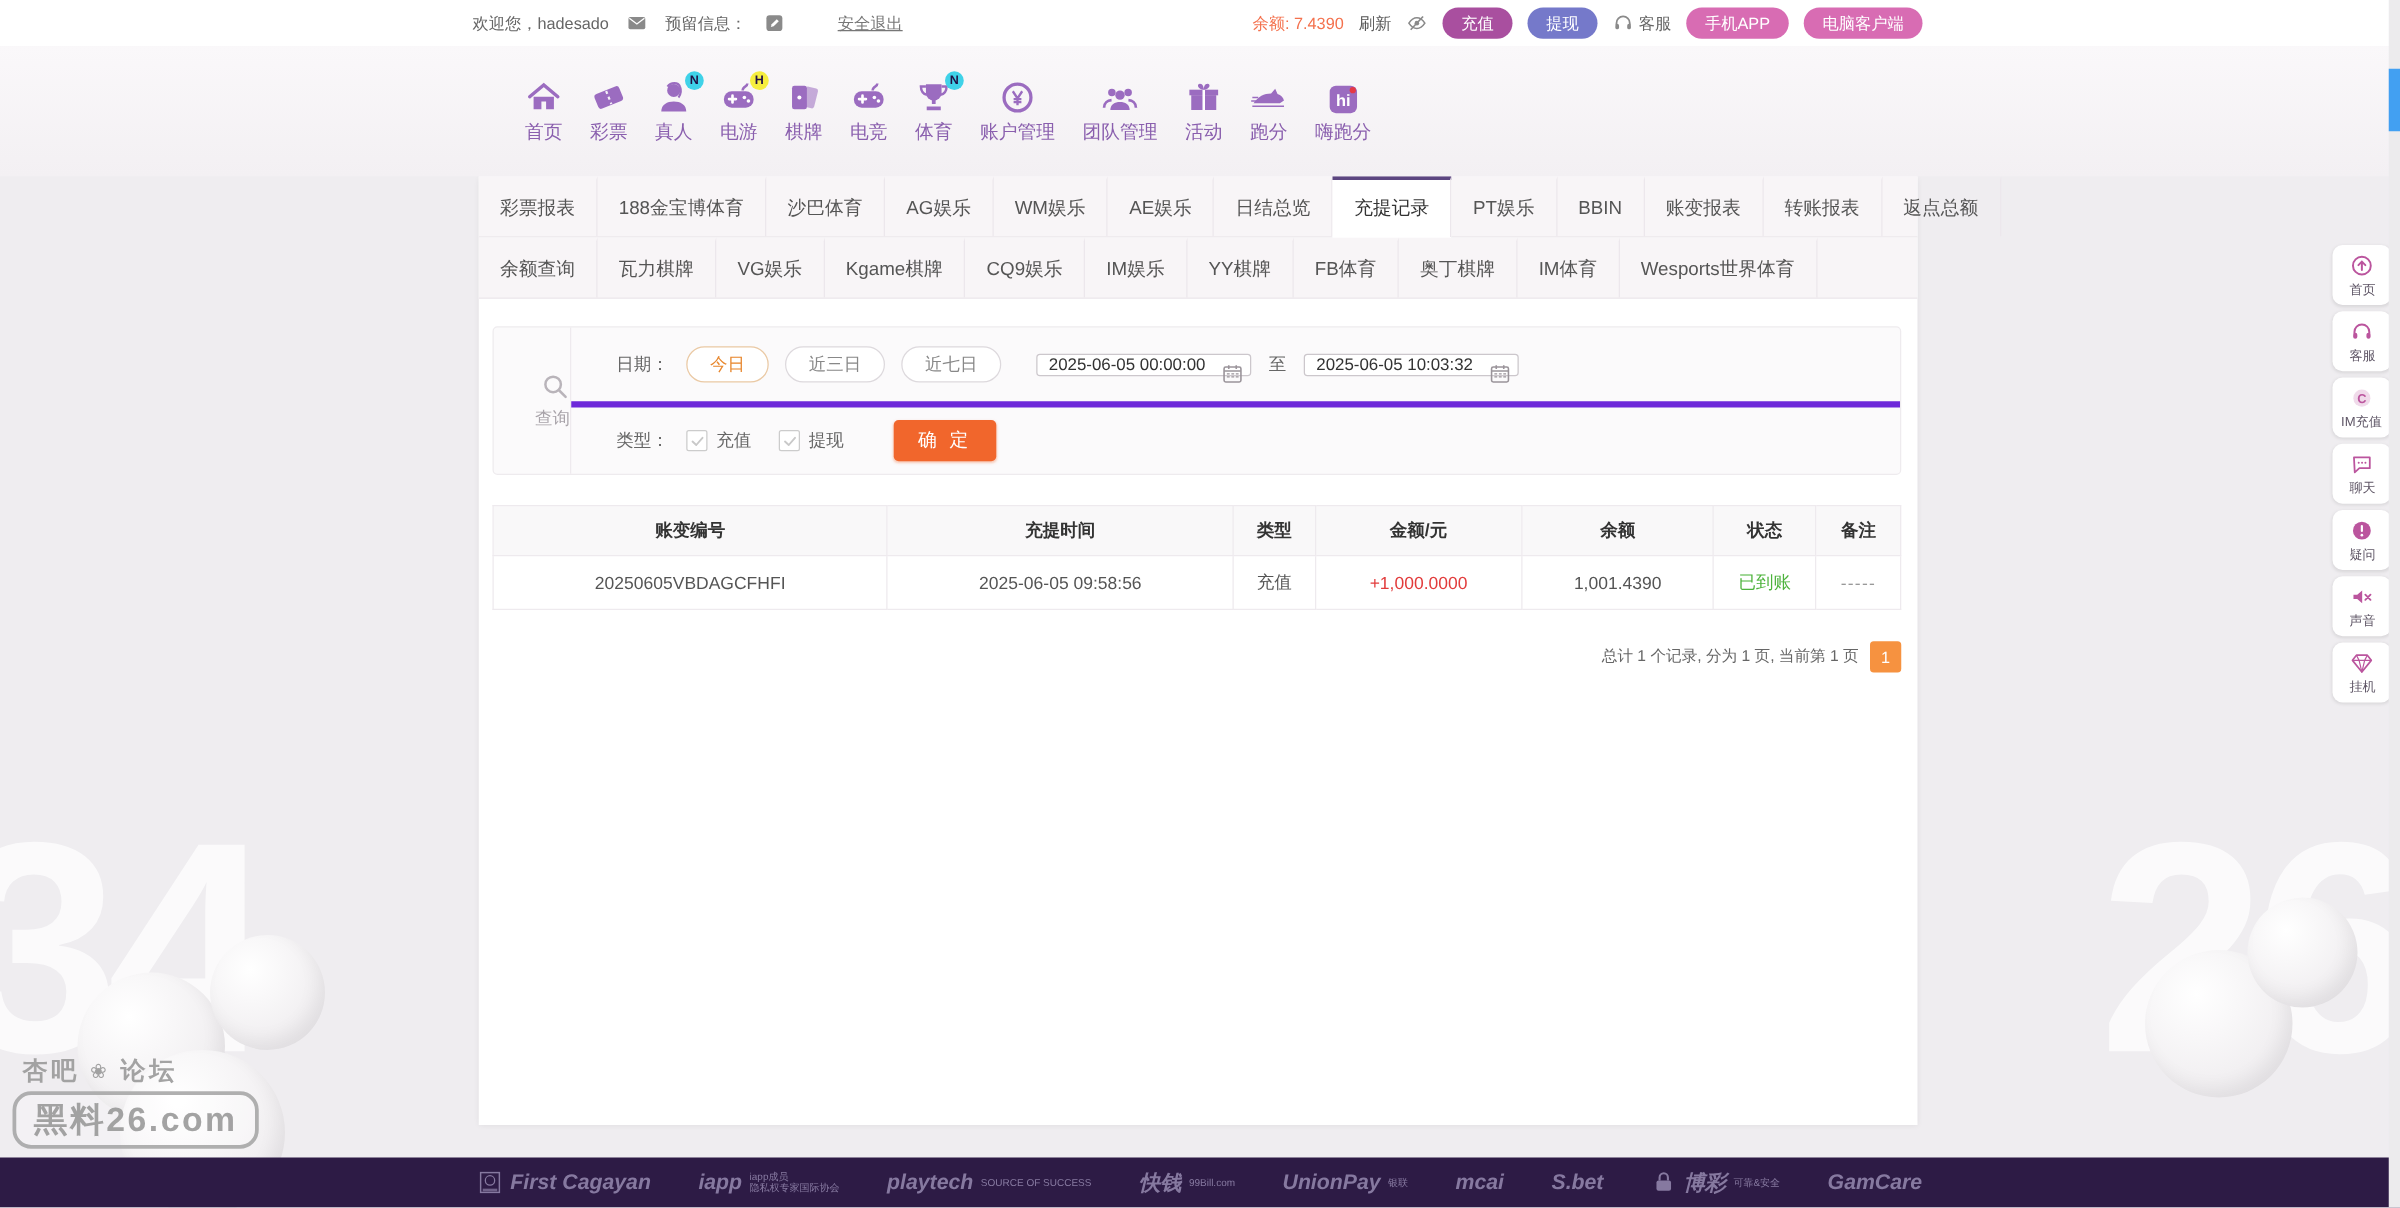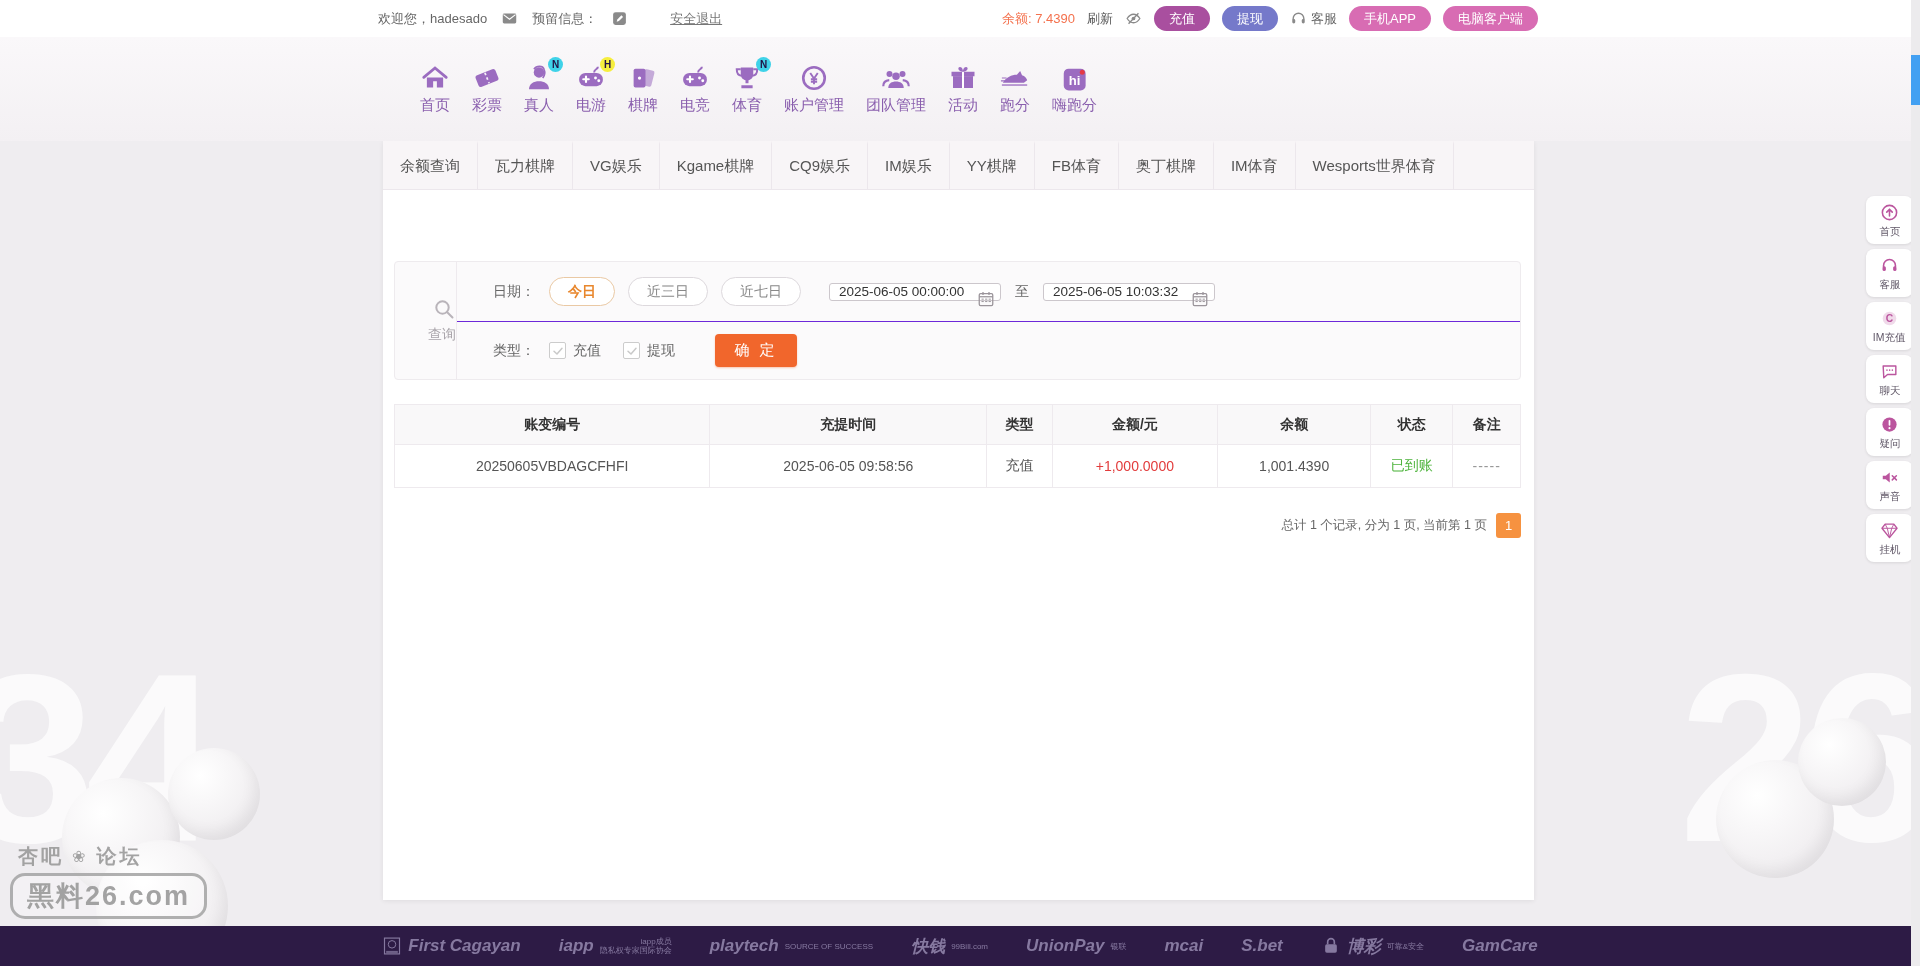--- a/index.html
+++ b/index.html
@@ -51,24 +51,24 @@
   .tab { padding:0 17px; display:flex; align-items:center; font-size:15px; color:#555; border-right:1px solid #ece7ec; cursor:pointer; border-top:3px solid transparent; white-space:nowrap; }
   .tab.active { background:#fff; border-top:3px solid #5c4680; border-bottom:1px solid #fff; margin-bottom:-1px; color:#333; }
 
   
   .query-panel { position:absolute; left:11px; top:120px; width:1127px; height:119px; background:#fbfafb; border:1px solid #eeebee; border-radius:4px; }
   .q-side { position:absolute; left:0; top:0; bottom:0; width:62px; border-right:1px solid #eeeaee; display:flex; flex-direction:column; align-items:flex-end; justify-content:center; gap:5px; color:#b9b4ba; }
   .q-side svg { width:24px; height:24px; }
   .q-side-label { font-size:14px; color:#a9a4aa; }
   .q-rows { position:absolute; left:62px; right:0; top:0; bottom:0; }
   .q-row { height:59px; display:flex; align-items:center; padding-left:36px; gap:14px; }
-  .q-row + .q-row { border-top:1px solid #6d28d9; height:58px; }
+  .q-row + .q-row { border-top:5px solid #6d28d9; height:58px; }
   .q-label { font-size:14px; color:#666; }
   .pill { height:29px; padding:0 18px; border-radius:15px; border:1px solid #ddd9dd; background:#fff; font-size:14px; color:#888; cursor:pointer; }
-  .pill.active { color:#e8872d; border-color:#eac9a4; font-weight:bold; }
+  .pill.active { color:#e8872d; border-color:#eac9a4; font-weight:normal; }
   .date-input { position:relative; width:172px; height:18px; border:1px solid #ccc7cc; border-radius:3px; background:#fff; display:flex; align-items:center; padding:0 26px 0 9px; font-size:13.5px; color:#333; cursor:text; }
   .date-input .cal { position:absolute; right:5px; top:6px; width:18px; height:18px; color:#9a949a; }
   .to-label { font-size:14px; color:#666; }
   .cb-group { display:flex; align-items:center; gap:7px; cursor:pointer; }
   .cb-box { width:17px; height:17px; border:1px solid #ccc; border-radius:2px; background:#fff; display:flex; align-items:center; justify-content:center; color:#c9c9c9; }
   .cb-box svg { width:12px; height:12px; }
   .cb-label { font-size:14px; color:#666; }
   .submit-btn { margin-left:26px; width:82px; height:33px; background:#f1662c; border:none; border-radius:4px; color:#fff; font-size:15px; letter-spacing:3px; cursor:pointer; box-shadow:0 1px 2px rgba(241,102,44,.35); }
 
   
@@ -95,21 +95,21 @@
   .scroll-track { position:absolute; right:0; top:0; width:9px; height:966px; background:#ecebed; z-index:7; }
   .scroll-thumb { position:absolute; right:0; top:55px; width:9px; height:50px; background:#42a0f2; z-index:8; }
 
   
   .watermark { position:absolute; left:10px; top:843px; z-index:2; color:#9a9a9a; opacity:.9; }
   .wm-line1 { font-size:20px; font-weight:bold; letter-spacing:3px; display:flex; align-items:center; gap:8px; padding-left:8px; }
   .wm-flower { font-size:16px; }
   .wm-box { margin-top:3px; border:3px solid #a8a8a8; border-radius:15px; padding:2px 14px; font-size:27px; font-weight:bold; letter-spacing:2px; color:#9a9a9a; background:rgba(255,255,255,.25); }
 
   
-  .footer { position:absolute; left:0; bottom:0; width:1920px; height:40px; background:#2d1b45; z-index:4; display:flex; align-items:center; justify-content:center; gap:38px;text-align:right; }
+  .footer { position:absolute; left:0; bottom:0; width:1920px; height:40px; background:#2d1b45; z-index:4; display:flex; align-items:center; justify-content:center; gap:38px; }
   .f-logo { display:flex; align-items:center; gap:6px; color:#968ab0; opacity:.85; }
   .f-main { font-size:17px; font-weight:bold; font-style:italic; white-space:nowrap; }
   .f-sub { font-size:8px; line-height:9px; max-width:110px; white-space:pre-line; }
   .f-ico { width:20px; height:20px; color:#968ab0; }
   .f-ico svg { width:20px; height:20px; }
 </style>
 </head>
 <body>
 
 <div class="big-digit digit-left">34</div>
@@ -299,20 +299,35 @@
               <circle cx="17.8" cy="7.3" r="2" fill="#e53946"></circle>
             </svg>
           </span>
     <span class="nav-label">嗨跑分</span>
   </div>
       </div>
   </div>
 </div>
 
 <div class="card">
+  <div class="tab-row" id="tab-row-1">
+      <div class="tab">彩票报表</div>
+      <div class="tab">188金宝博体育</div>
+      <div class="tab">沙巴体育</div>
+      <div class="tab">AG娱乐</div>
+      <div class="tab">WM娱乐</div>
+      <div class="tab">AE娱乐</div>
+      <div class="tab">日结总览</div>
+      <div class="tab active">充提记录</div>
+      <div class="tab">PT娱乐</div>
+      <div class="tab">BBIN</div>
+      <div class="tab">账变报表</div>
+      <div class="tab">转账报表</div>
+      <div class="tab">返点总额</div>
+    </div>
   <div class="tab-row" id="tab-row-2">
       <div class="tab">余额查询</div>
       <div class="tab">瓦力棋牌</div>
       <div class="tab">VG娱乐</div>
       <div class="tab">Kgame棋牌</div>
       <div class="tab">CQ9娱乐</div>
       <div class="tab">IM娱乐</div>
       <div class="tab">YY棋牌</div>
       <div class="tab">FB体育</div>
       <div class="tab">奥丁棋牌</div>

